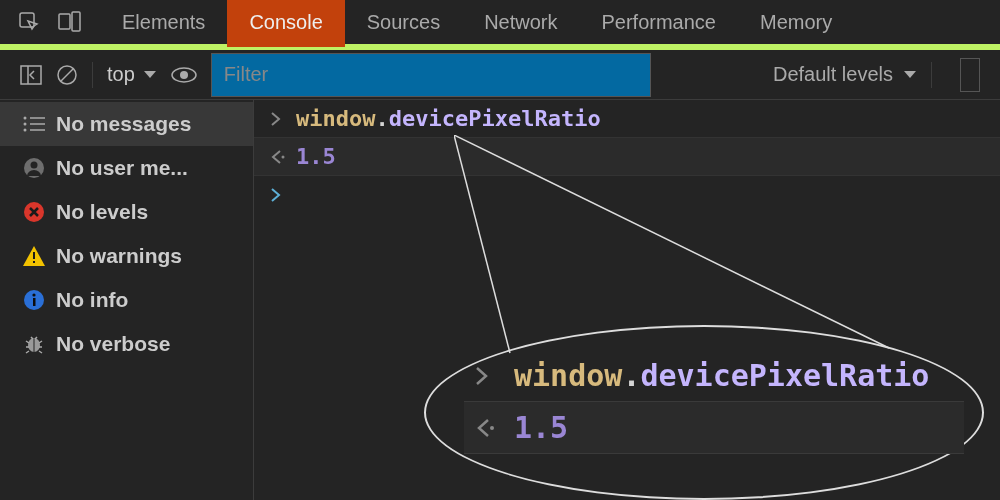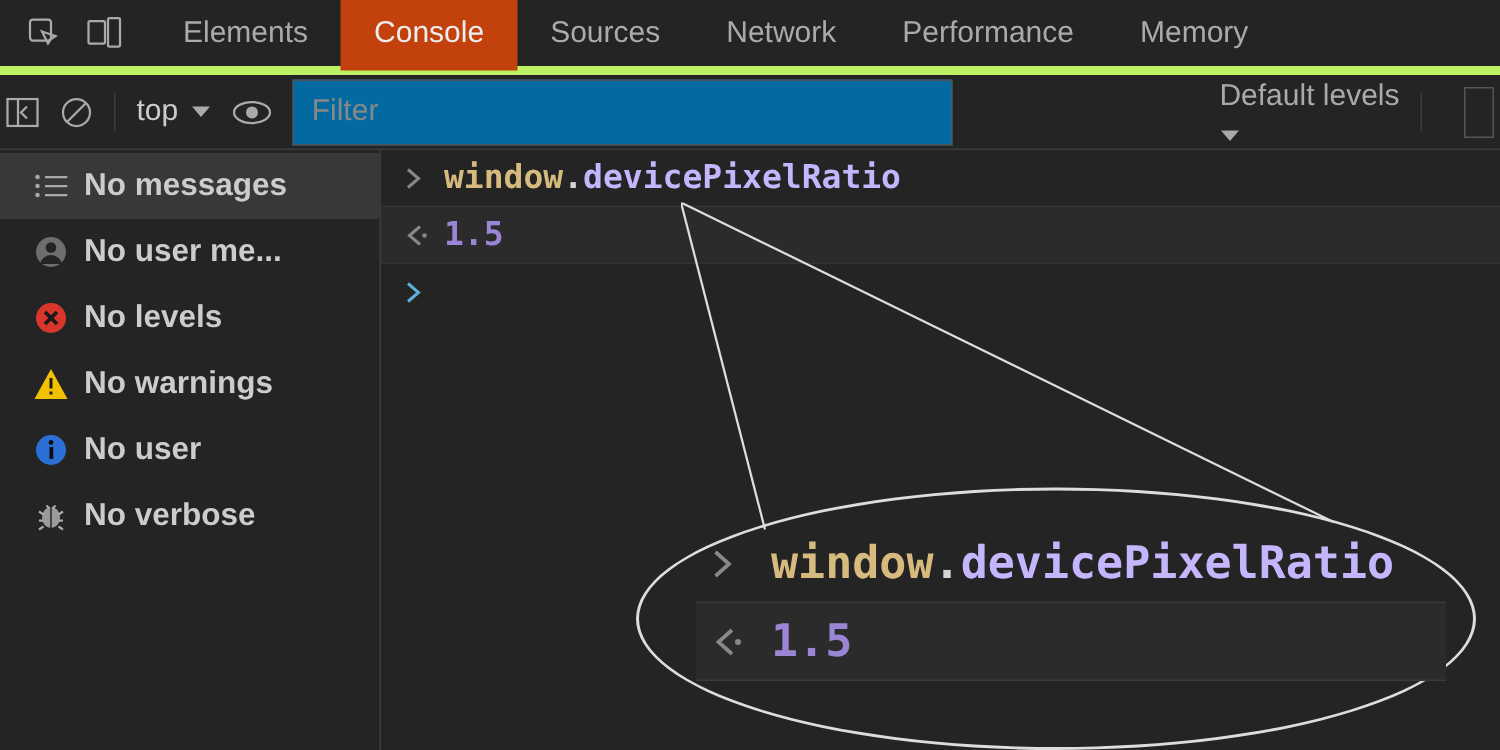--- a/index.html
+++ b/index.html
@@ -38,21 +38,21 @@
     background: #c2410c;
     color: #eee;
   }
 
   
   .toolbar {
     display: flex;
     align-items: center;
     height: 50px;
     border-bottom: 1px solid #3c3c3c;
-    padding: 0 4px;
+    padding: 0 20px;
     gap: 14px;
     font-size: 20px;
   }
   .toolbar .sep {
     width: 1px;
     height: 26px;
     background: #3c3c3c;
   }
   .context-selector {
     display: flex;
@@ -67,25 +67,24 @@
     background: #0369a1;
     border: 1px solid #555;
     color: #bbb;
     padding: 0 12px;
     font-size: 20px;
   }
   .filter-input::placeholder { color: #888; }
   .levels {
     margin-left: auto;
     display: flex;
-    align-items: flex-start;
+    align-items: center;
     gap: 10px;
     color: #aaa;
     cursor: pointer;
-    flex-direction: column;
   }
   .side-btn {
     width: 20px;
     height: 34px;
     border: 1px solid #555;
     margin-left: 14px;
   }
 
   
   .main {
@@ -297,21 +296,21 @@
       <span>No warnings</span>
     </div>
     <div class="sb-row">
       <span class="sb-ico">
         <svg width="22" height="22">
             <circle cx="11" cy="11" r="10" fill="#2a6fd6"></circle>
             <rect x="10" y="9" width="2.5" height="8" fill="#0d0d0d"></rect>
             <circle cx="11" cy="6" r="1.6" fill="#0d0d0d"></circle>
           </svg>
       </span>
-      <span>No user</span>
+      <span>No info</span>
     </div>
     <div class="sb-row">
       <span class="sb-ico">
         <svg width="22" height="22">
             <ellipse cx="11" cy="12" rx="6" ry="7" fill="#9a9a9a"></ellipse>
             <line x1="11" y1="5" x2="11" y2="19" stroke="#242424" stroke-width="1"></line>
             <path class="ico-stroke" d="M3 8 l3 2 M3 14 h3 M3 20 l3 -2 M19 8 l-3 2 M19 14 h-3 M19 20 l-3 -2 M8 4 l2 2 M14 4 l-2 2"></path>
           </svg>
       </span>
       <span>No verbose</span>

